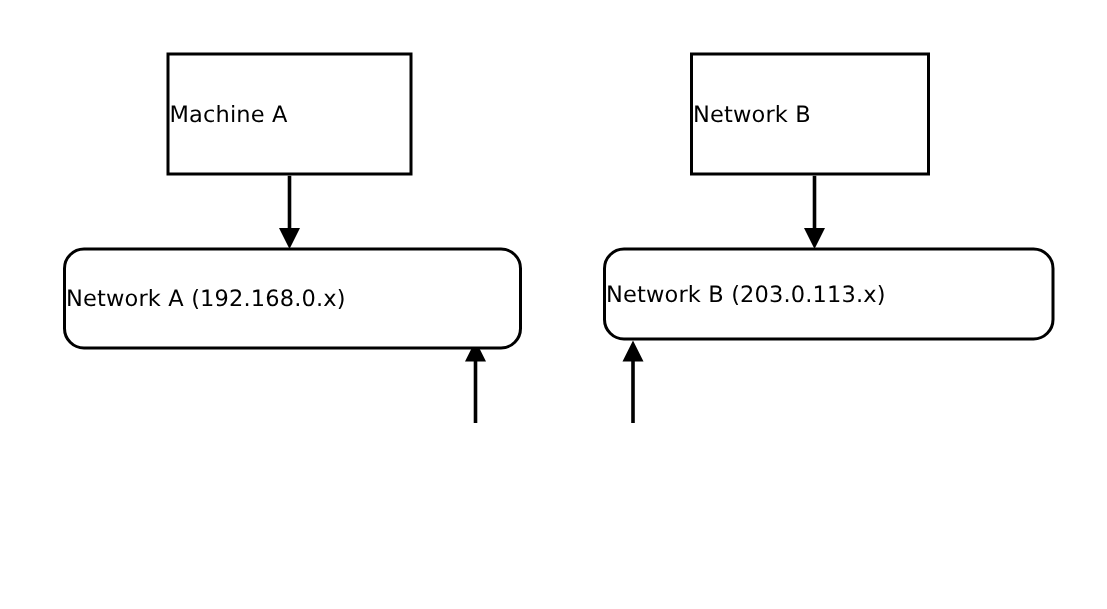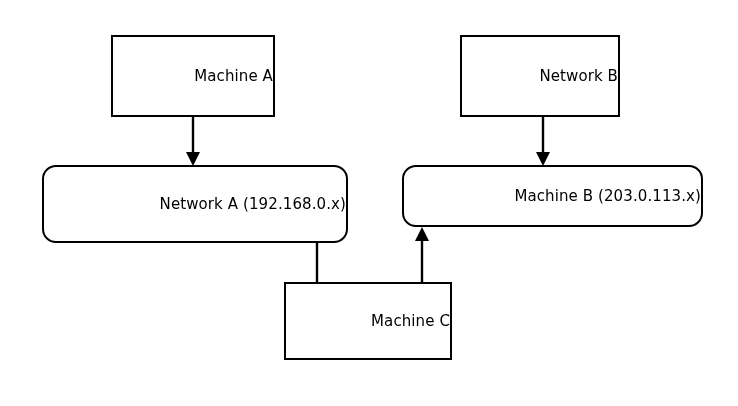--- a/index.html
+++ b/index.html
@@ -29,28 +29,27 @@
     height: 406px;
     display: block;
   }
   .node-box {
     position: absolute;
     box-sizing: border-box;
     background: #ffffff;
     border: 2px solid #000000;
     display: flex;
     align-items: center;
-    justify-content: flex-end;
+    justify-content: flex-start;
     color: #000000;
     font-size: 15px;
     line-height: 1.2;
     text-align: center;
     white-space: nowrap;
     letter-spacing: 0.1px;
-    padding-left: 20px;
   }
   .node-box.rounded {
     border-radius: 14px;
   }
   .node-label {
     pointer-events: none;
   }
 </style>
 </head>
 <body>
@@ -89,25 +88,22 @@
   </svg>
 
   <div class="node-box" style="left:111px; top:35px; width:164px; height:82px;">
     <span class="node-label">Machine A</span>
   </div>
 
   <div class="node-box" style="left:460px; top:35px; width:160px; height:82px;">
     <span class="node-label">Network B</span>
   </div>
 
-  <div class="node-box rounded" style="left:42px; top:165px; width:306px; height:78px;">
+  <div class="node-box rounded" style="left:42px; top:165px; width:306px; height:68px;">
     <span class="node-label">Network A (192.168.0.x)</span>
   </div>
 
   <div class="node-box rounded" style="left:402px; top:165px; width:301px; height:62px;">
-    <span class="node-label">Machine B (203.0.113.x)</span>
+    <span class="node-label">Network B (203.0.113.x)</span>
   </div>
 
-  <div class="node-box" style="left:284px; top:282px; width:168px; height:78px;">
-    <span class="node-label">Machine C</span>
-  </div>
 
 </div>
 
 </body></html>

